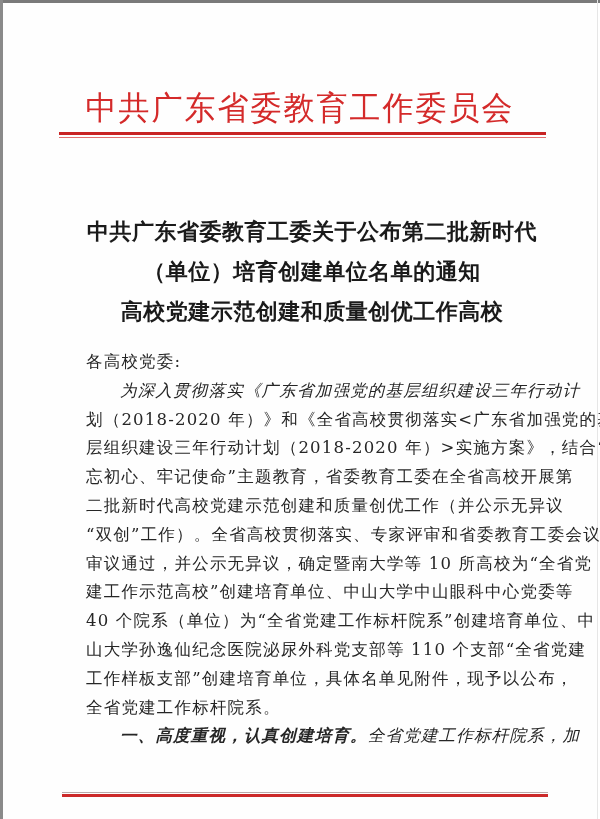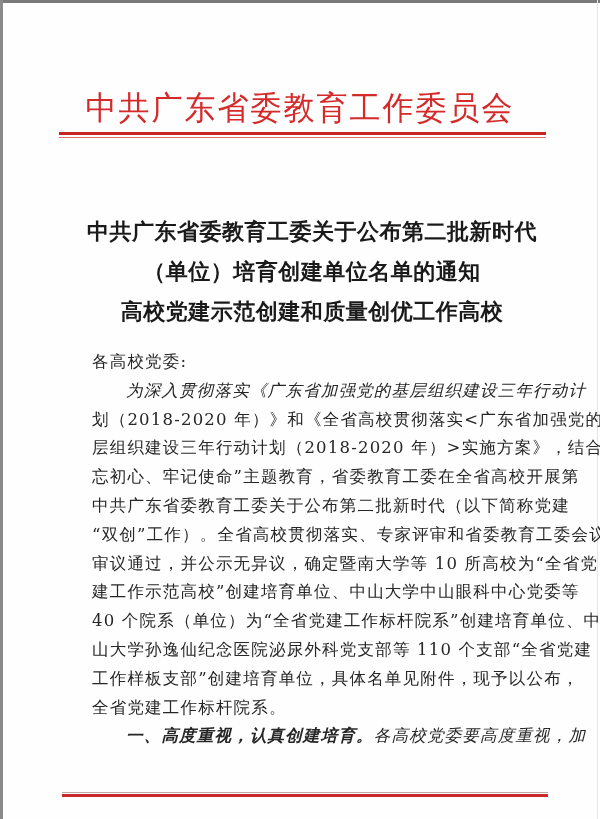--- a/index.html
+++ b/index.html
@@ -57,21 +57,21 @@
       font-family: "DejaVu Sans", "Liberation Sans", sans-serif;
       font-weight: bold;
       font-size: 22px;
       line-height: 40px;
       color: #1a1a1a;
       letter-spacing: 0.5px;
     }
     .title div { white-space: nowrap; padding-left: 24px; }
     .body-text {
       position: absolute;
-      left: 92px; top: 348px; width: 452px;
+      left: 86px; top: 348px; width: 452px;
       font-family: "DejaVu Serif", "Liberation Serif", serif;
       font-size: 16.5px;
       line-height: 28.8px;
       color: #262626;
       letter-spacing: 1.2px;
     }
     .body-text .line {
       white-space: nowrap;
       text-align: justify;
       text-align-last: justify;
@@ -108,25 +108,25 @@
   <div>（单位）培育创建单位名单的通知</div>
   <div>高校党建示范创建和质量创优工作高校</div>
 </div>
 
 <div class="body-text">
   <div class="line salutation">各高校党委:</div>
   <div class="line indent">为深入贯彻落实《广东省加强党的基层组织建设三年行动计</div>
   <div class="line">划（2018-2020 年）》和《全省高校贯彻落实&lt;广东省加强党的基</div>
   <div class="line">层组织建设三年行动计划（2018-2020 年）&gt;实施方案》，结合“不</div>
   <div class="line">忘初心、牢记使命”主题教育，省委教育工委在全省高校开展第</div>
-  <div class="line">中共广东省委教育工委关于公布第二批新时代（以下简称党建</div>
+  <div class="line">二批新时代高校党建示范创建和质量创优工作（并公示无异议</div>
   <div class="line">“双创”工作）。全省高校贯彻落实、专家评审和省委教育工委会议</div>
   <div class="line">审议通过，并公示无异议，确定暨南大学等 10 所高校为“全省党</div>
   <div class="line">建工作示范高校”创建培育单位、中山大学中山眼科中心党委等</div>
   <div class="line">40 个院系（单位）为“全省党建工作标杆院系”创建培育单位、中</div>
   <div class="line">山大学孙逸仙纪念医院泌尿外科党支部等 110 个支部“全省党建</div>
   <div class="line">工作样板支部”创建培育单位，具体名单见附件，现予以公布，</div>
   <div class="line last-line">全省党建工作标杆院系。</div>
-  <div class="line indent"><span class="bold">一、高度重视，认真创建培育。</span><span>各高校党委要高度重视，加</span></div>
+  <div class="line indent"><span class="bold">一、高度重视，认真创建培育。</span><span>全省党建工作标杆院系，加</span></div>
 </div>
 
 <div class="rule-bottom-thin"></div>
 <div class="rule-bottom-thick"></div>
 
 </body></html>

